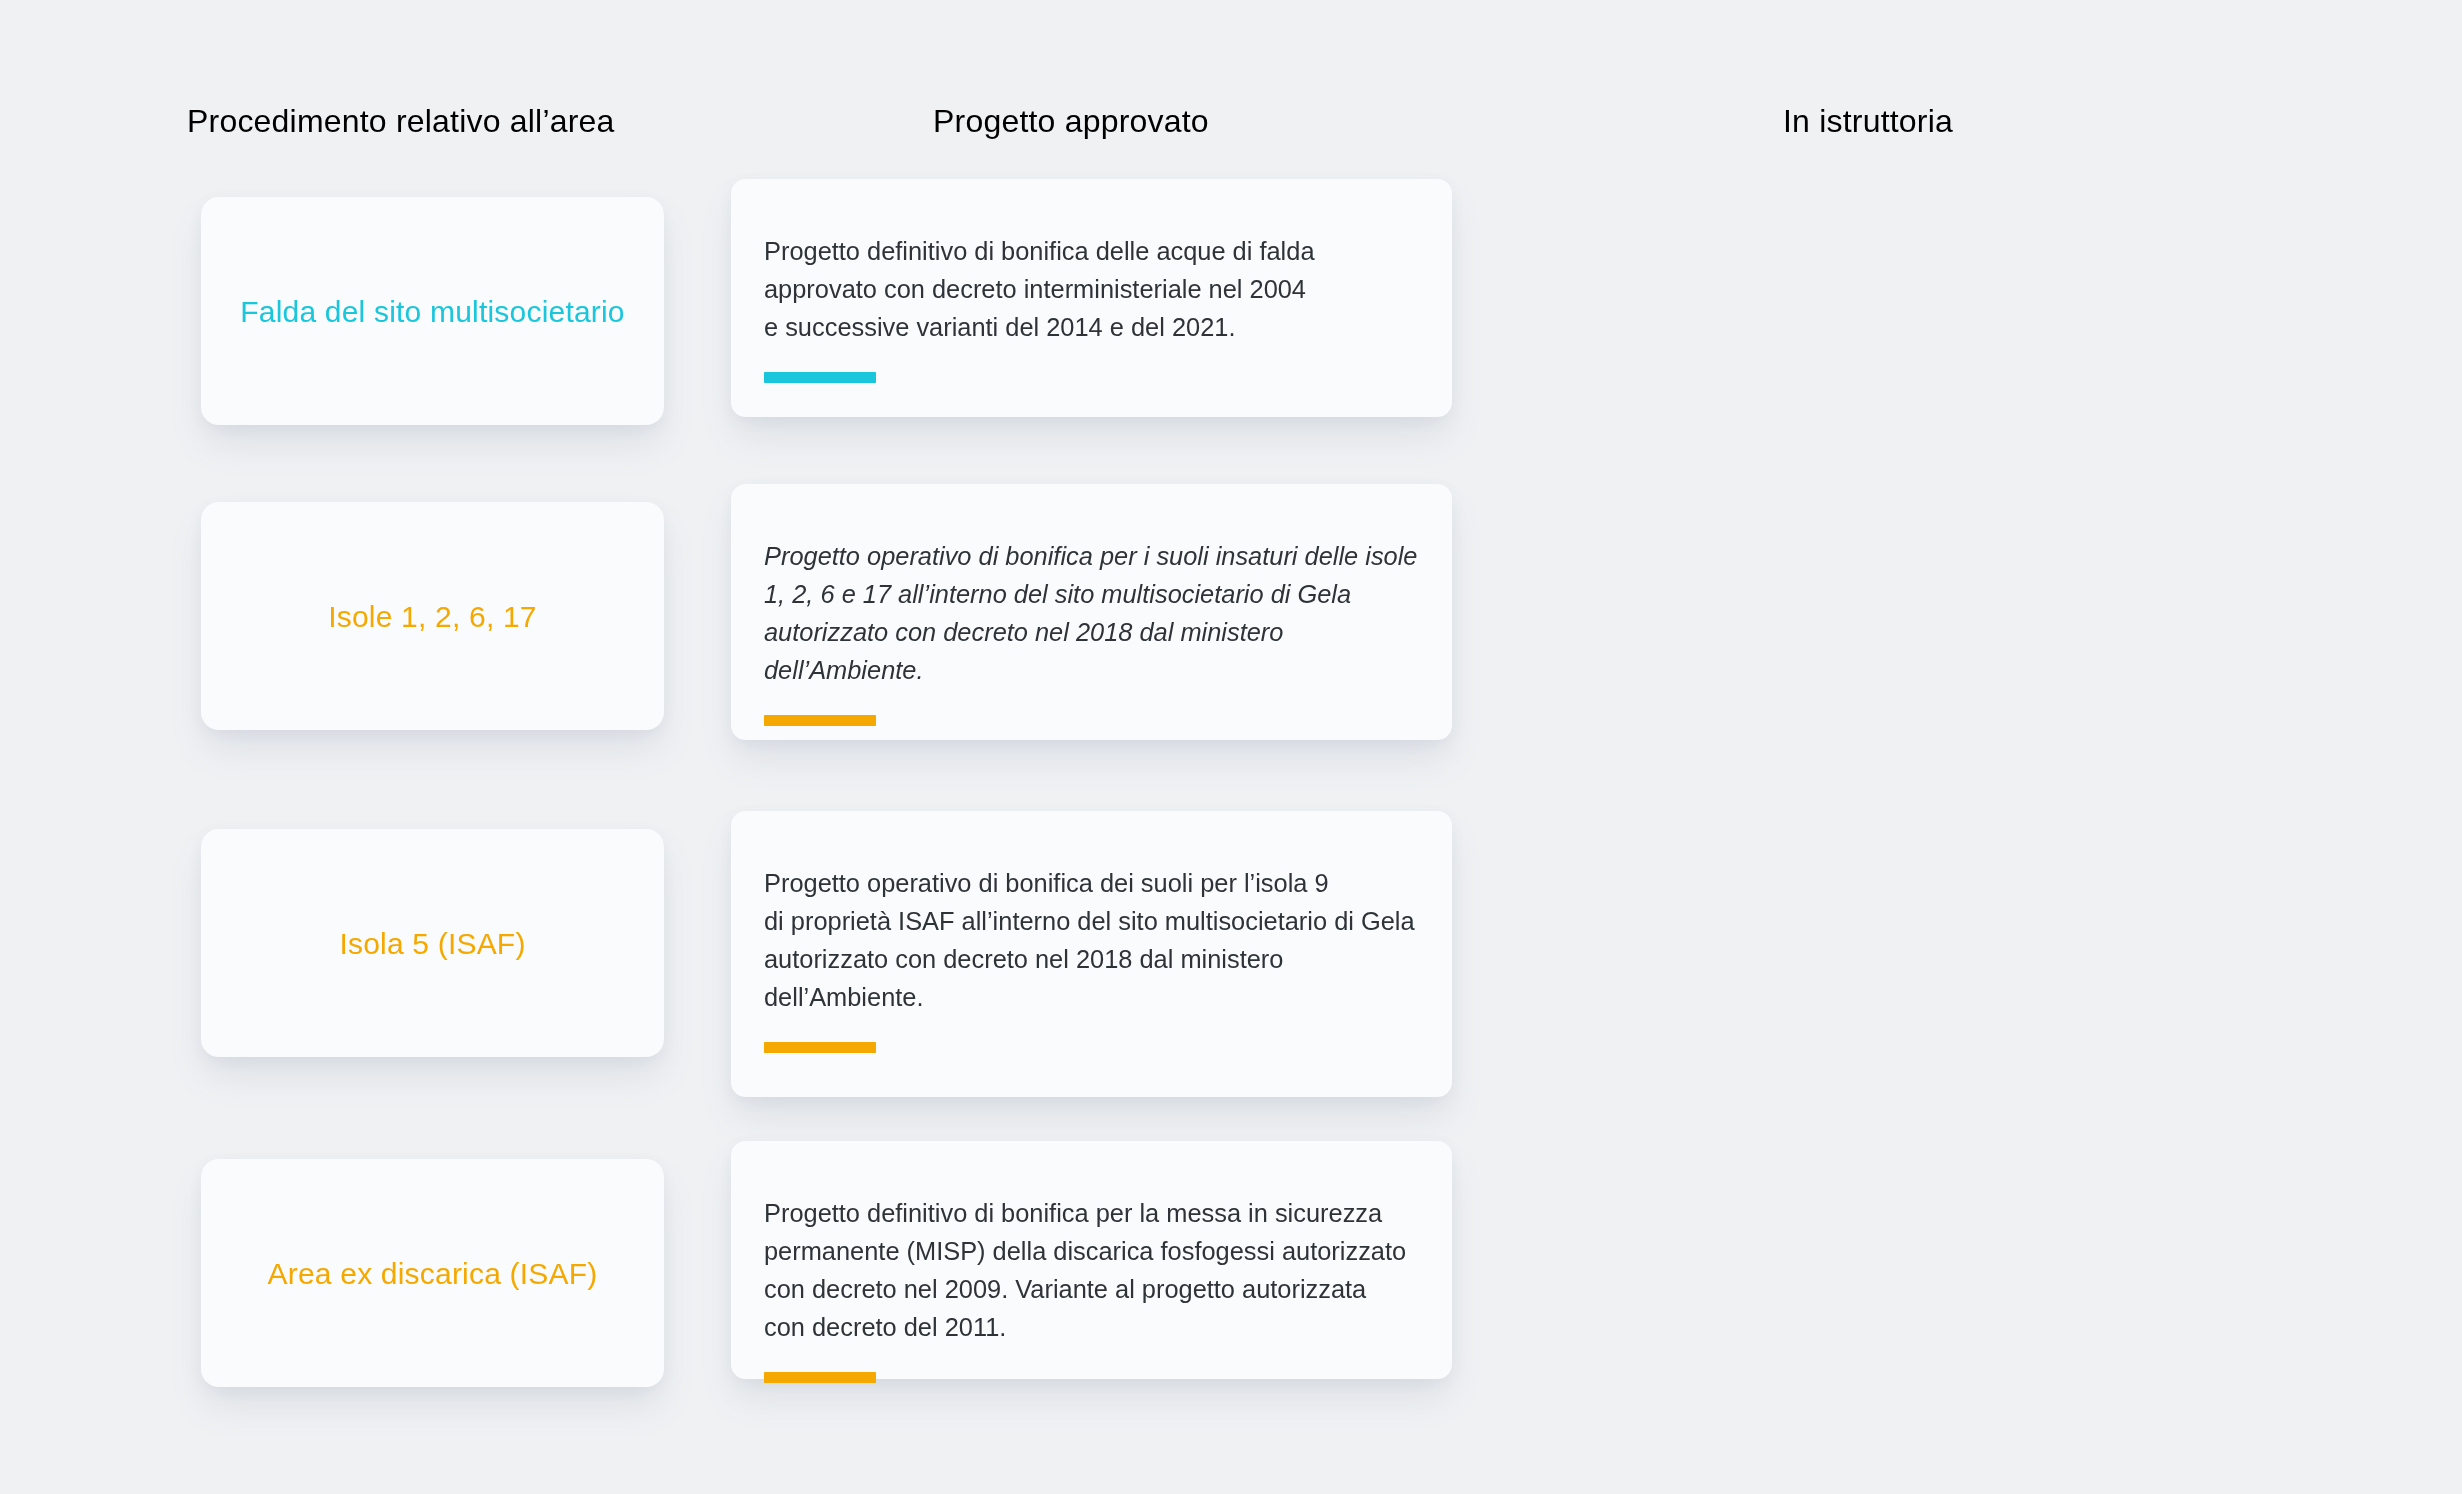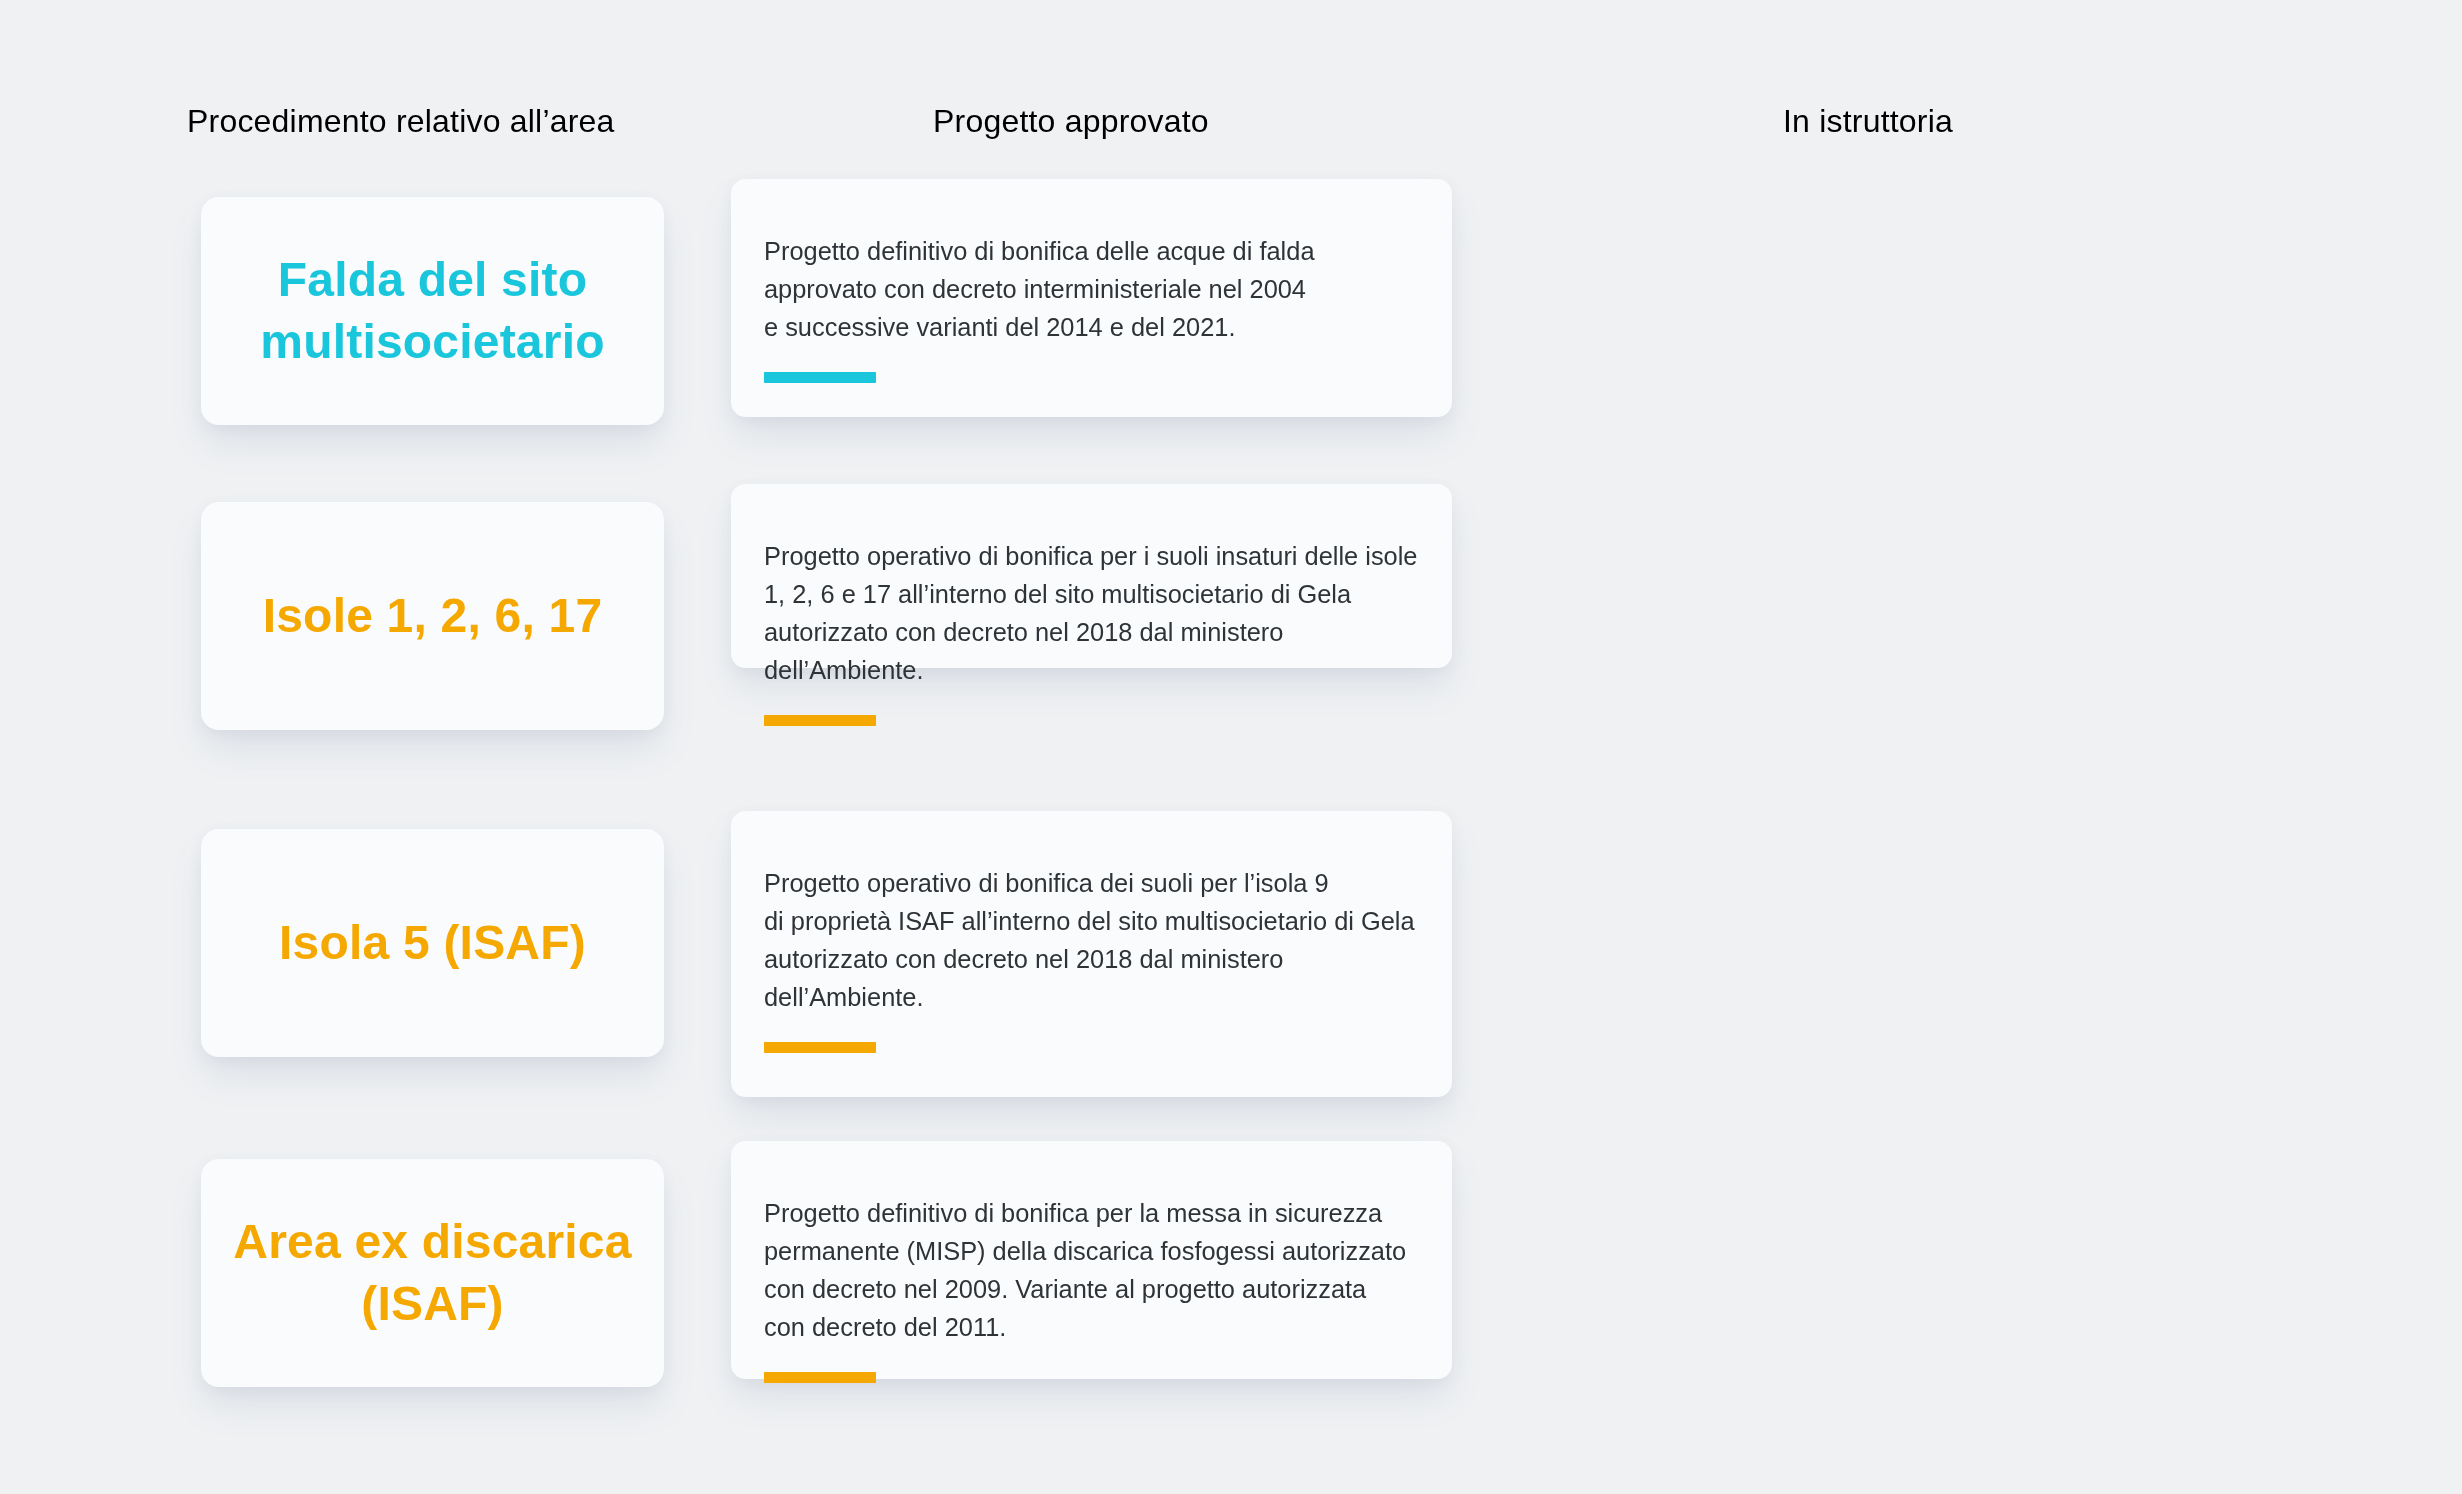--- a/index.html
+++ b/index.html
@@ -59,23 +59,23 @@
       0 21.3px 36px -6.6px rgba(120, 132, 158, 0.17),
       0 4.9px 13px rgba(120, 132, 158, 0.07);
     display: flex;
     align-items: center;
     justify-content: center;
     box-sizing: border-box;
     padding: 8.2px 28px;
   }
   .label-card-text {
     text-align: center;
-    font-size: 48px;
+    font-size: 30px;
     line-height: 1.30;
-    font-weight: 700;
+    font-weight: 400;
     font-stretch: condensed;
     letter-spacing: 0.2px;
   }
   .accent-cyan { color: #19c6dc; }
   .accent-amber { color: #f5a800; }
 
   
   .desc-card {
     position: absolute;
     left: 731px;
@@ -83,21 +83,21 @@
     width: 721px;
     background: #fafbfc;
     border-radius: 14.8px;
     box-shadow:
       0 21.3px 36px -6.6px rgba(120, 132, 158, 0.17),
       0 4.9px 13px rgba(120, 132, 158, 0.07);
     box-sizing: border-box;
     padding: 53px 33px 43px 33px;
   }
   .desc-card.h1 { height: 238px; }
-  .desc-card.h2 { height: 184px; }
+  .desc-card.h2 { height: 256px; font-style: italic; }
   .desc-card.h3 { height: 286px; }
   .desc-card.h4 { height: 238px; }
 
   .desc-text {
     color: #2e3338;
     font-size: 25.4px;
     line-height: 1.50;
     font-weight: 400;
     font-stretch: condensed;
     white-space: pre-line;

